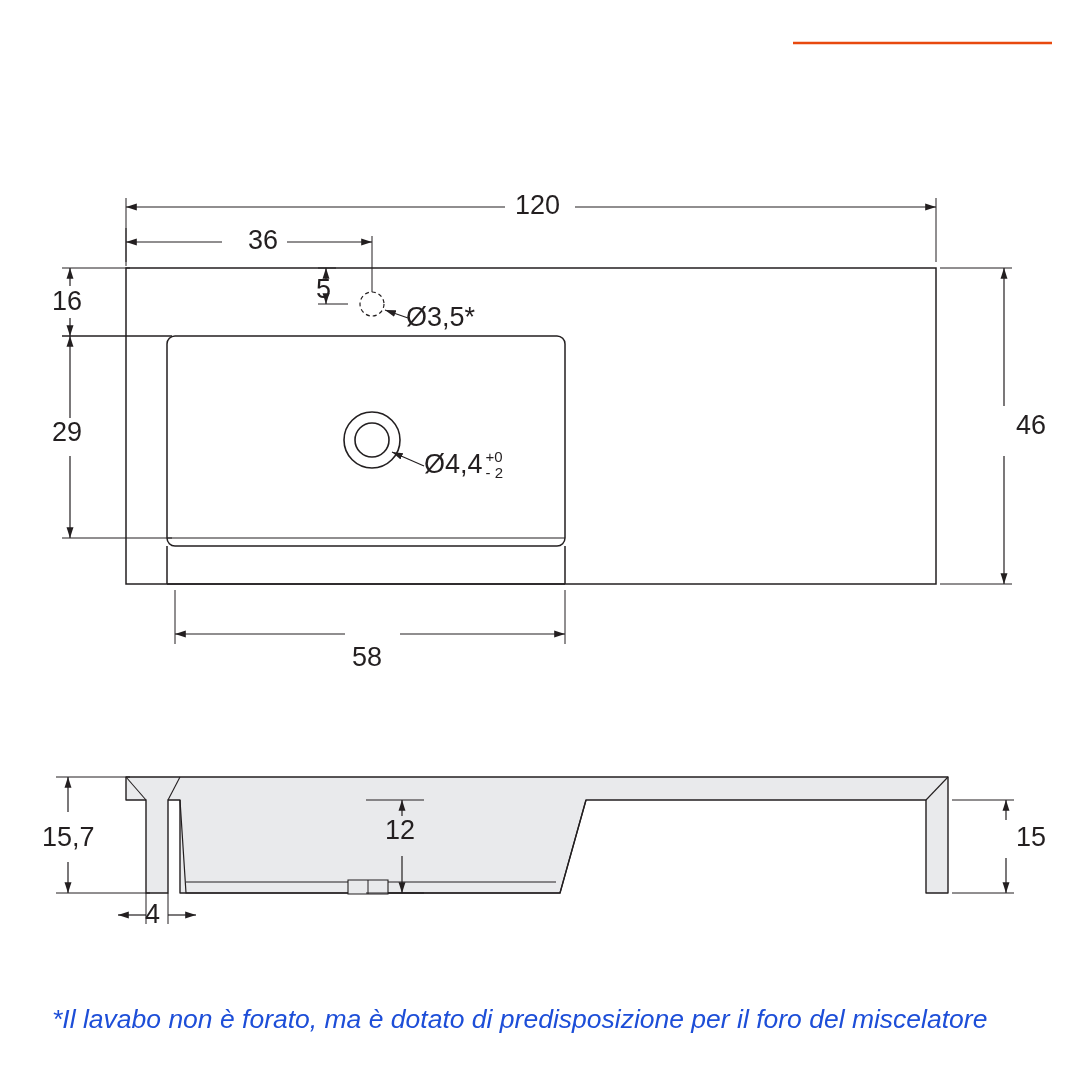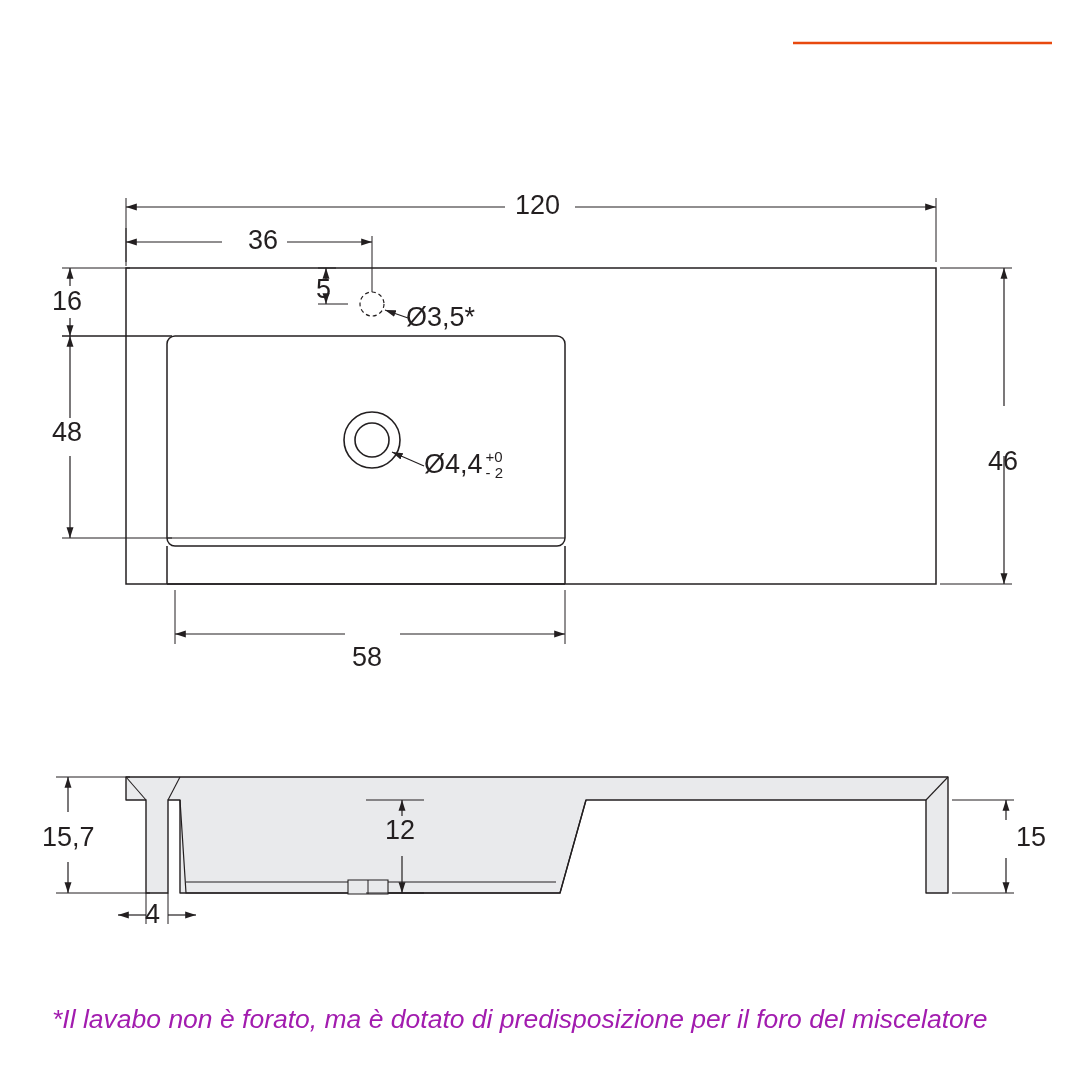--- a/index.html
+++ b/index.html
@@ -35,21 +35,21 @@
     white-space: nowrap;
     line-height: 1;
   }
   .note {
     position: absolute;
     left: 52px;
     top: 1004px;
     font-family: "Liberation Sans", sans-serif;
     font-style: italic;
     font-size: 26.5px;
-    color: #a21caf;
+    color: #1d4ed8;
     white-space: nowrap;
   }
   .tol {
     display: inline-block;
     vertical-align: middle;
     position: relative;
     top: -1px;
     margin-left: 3px;
     font-size: 15px;
     line-height: 1.05;
@@ -174,23 +174,23 @@
   </svg>
 
   <div class="lbl" style="left:515px; top:192px;">120</div>
 
   <div class="lbl" style="left:232px; top:227px;margin-left:16px;">36</div>
 
   <div class="lbl" style="left:316px; top:276px;">5</div>
 
   <div class="lbl" style="left:52px; top:288px;">16</div>
 
-  <div class="lbl" style="left:52px; top:419px;">48</div>
-
-  <div class="lbl" style="left:988px; top:412px;margin-top:36px;">46</div>
+  <div class="lbl" style="left:52px; top:419px;">29</div>
+
+  <div class="lbl" style="left:1016px; top:412px;">46</div>
 
   <div class="lbl" style="left:352px; top:644px;">58</div>
 
   <div class="lbl" style="left:406px; top:304px;">Ø3,5*</div>
 
   <div class="lbl" style="left:424px; top:450px;">
     <span>Ø4,4</span><span class="tol"><span>+0</span><span>- 2</span></span>
   </div>
 
   <div class="lbl" style="left:42px; top:824px;">15,7</div>

